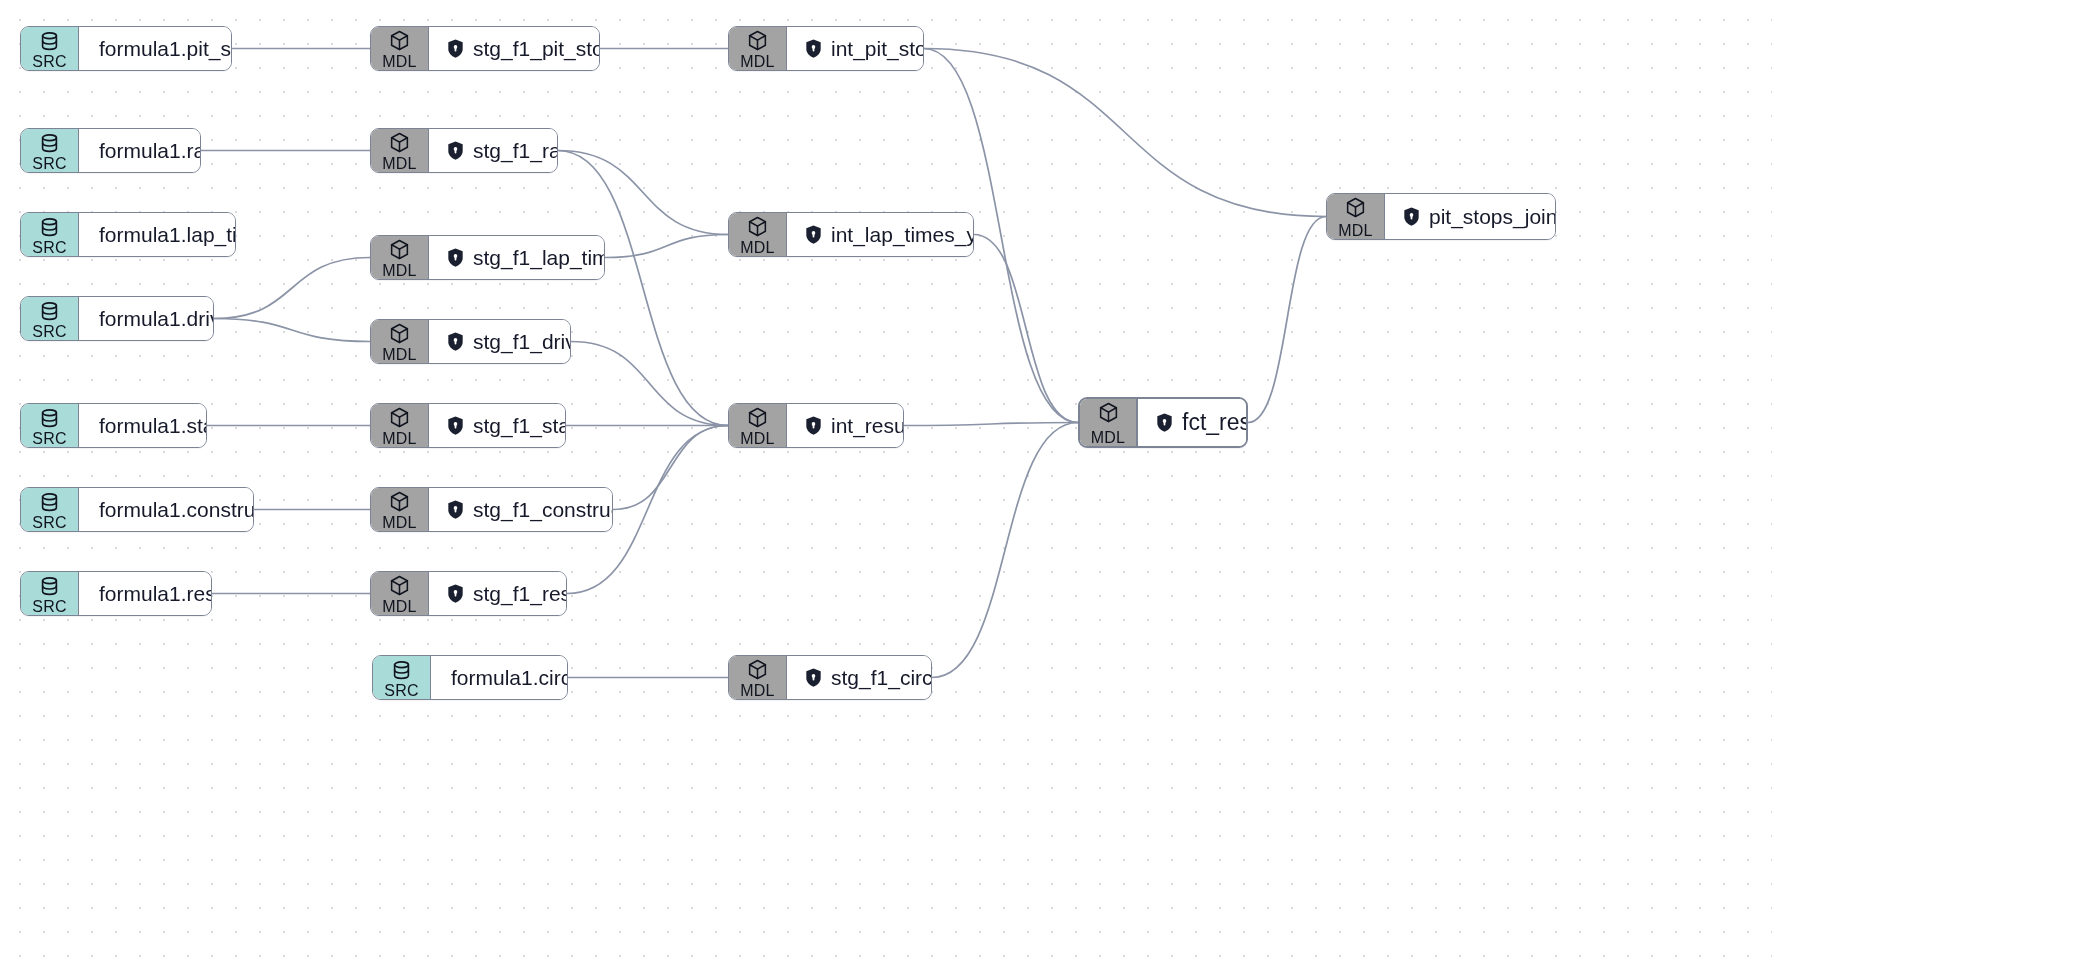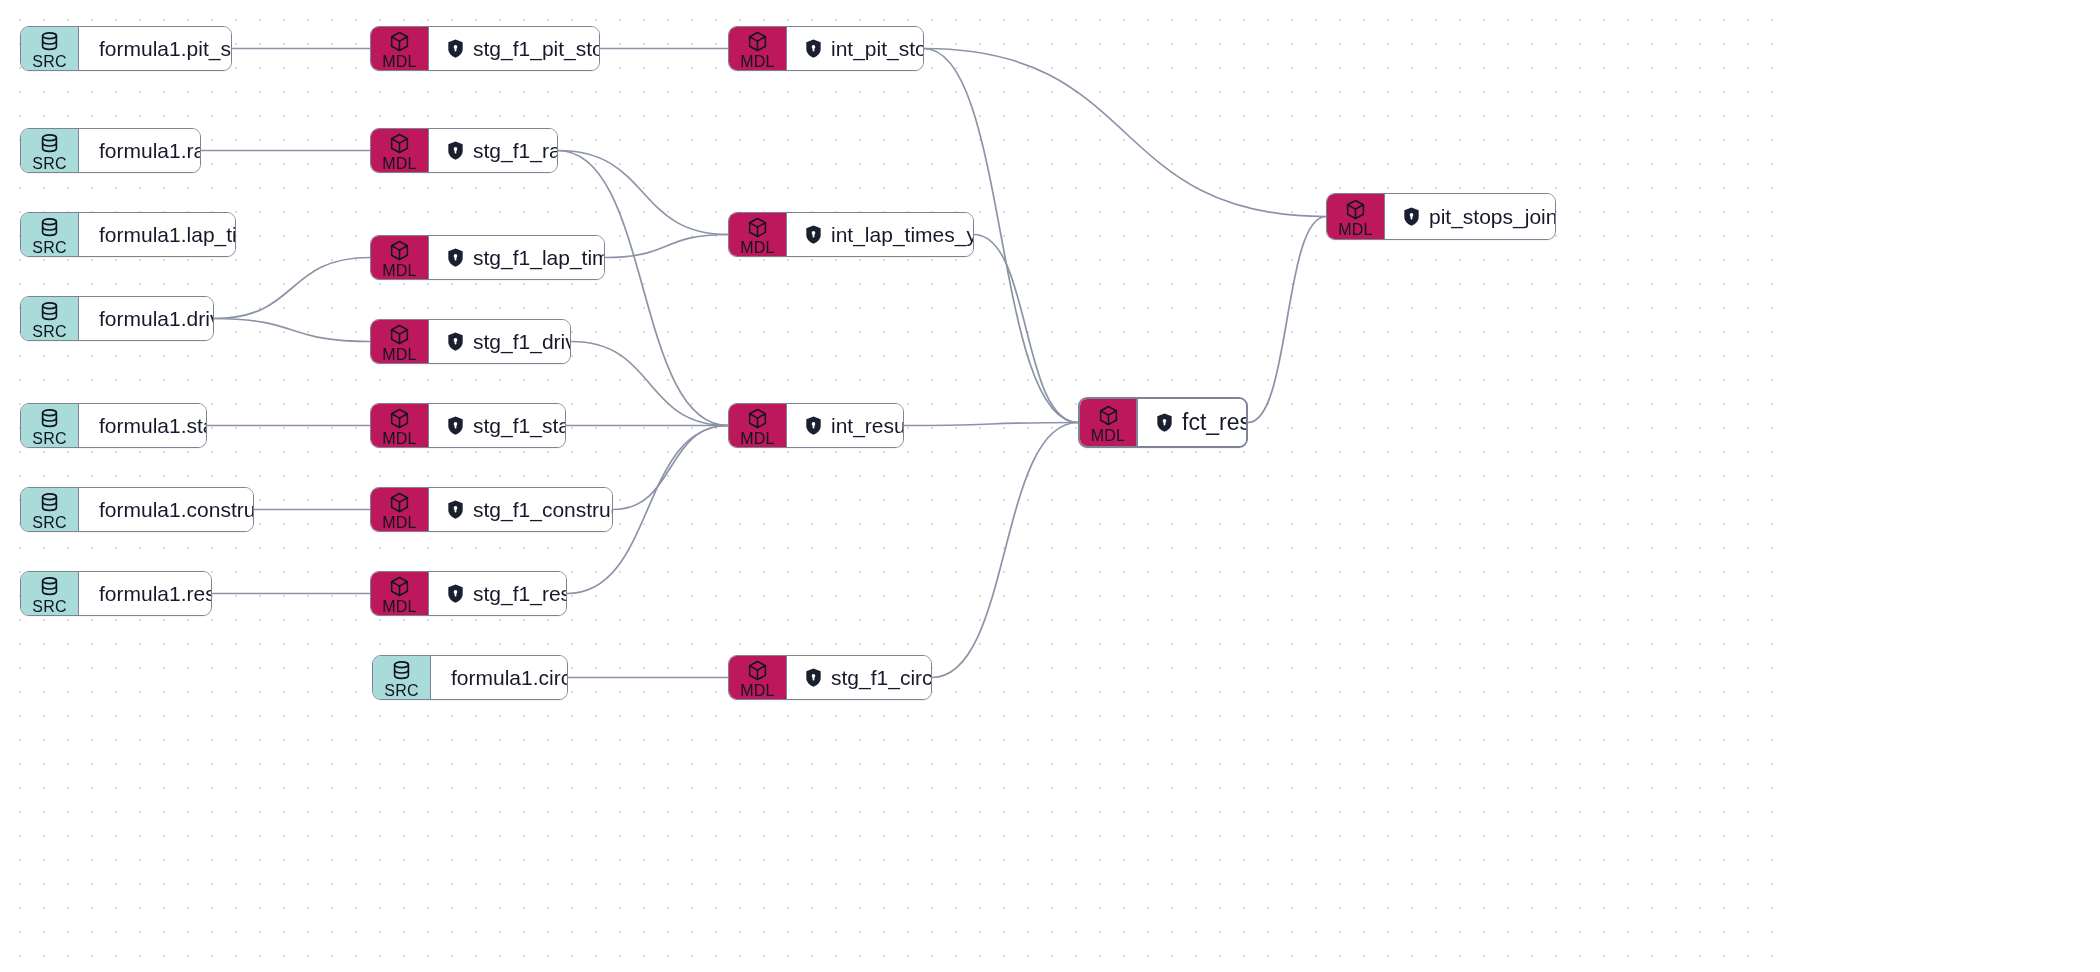--- a/index.html
+++ b/index.html
@@ -10,21 +10,20 @@
     font-family:"Liberation Sans","DejaVu Sans",sans-serif;
     -webkit-font-smoothing:antialiased;
   }
   #canvas{
     position:relative;width:1772px;height:972px;
     background-color:#ffffff;
     background-image:radial-gradient(circle, #d9d9de 1.1px, rgba(0,0,0,0) 1.2px);
     background-size:24px 24px;
     background-position:8px 8px;
     overflow:hidden;
-    padding-left:12px;
   }
   #edges{position:absolute;left:0;top:0;width:2100px;height:972px;pointer-events:none;}
   .edge{fill:none;stroke:#8b93a7;stroke-width:1.7;stroke-linecap:round;}
 
   .node{
     position:absolute;
     display:flex;
     align-items:stretch;
     border:1.6px solid #7b8395;
     border-radius:9px;
@@ -39,21 +38,21 @@
     display:flex;
     flex-direction:column;
     align-items:center;
     justify-content:center;
     gap:1px;
     border-right:1.6px solid #7b8395;
     box-sizing:border-box;
     padding-top:2px;
   }
   .node.src .badge{background:#a9dcd8;}
-  .node.mdl .badge{background:#be185d;}
+  .node.mdl .badge{background:#a3a3a3;justify-content:space-between;}
   .badge .bico{display:block;line-height:0;}
   .badge .btxt{
     font-size:16px;
     letter-spacing:.2px;
     color:#10141f;
     line-height:1;
     font-family:"Liberation Sans","DejaVu Sans",sans-serif;
   }
   .node .body{
     flex:1 1 auto;

